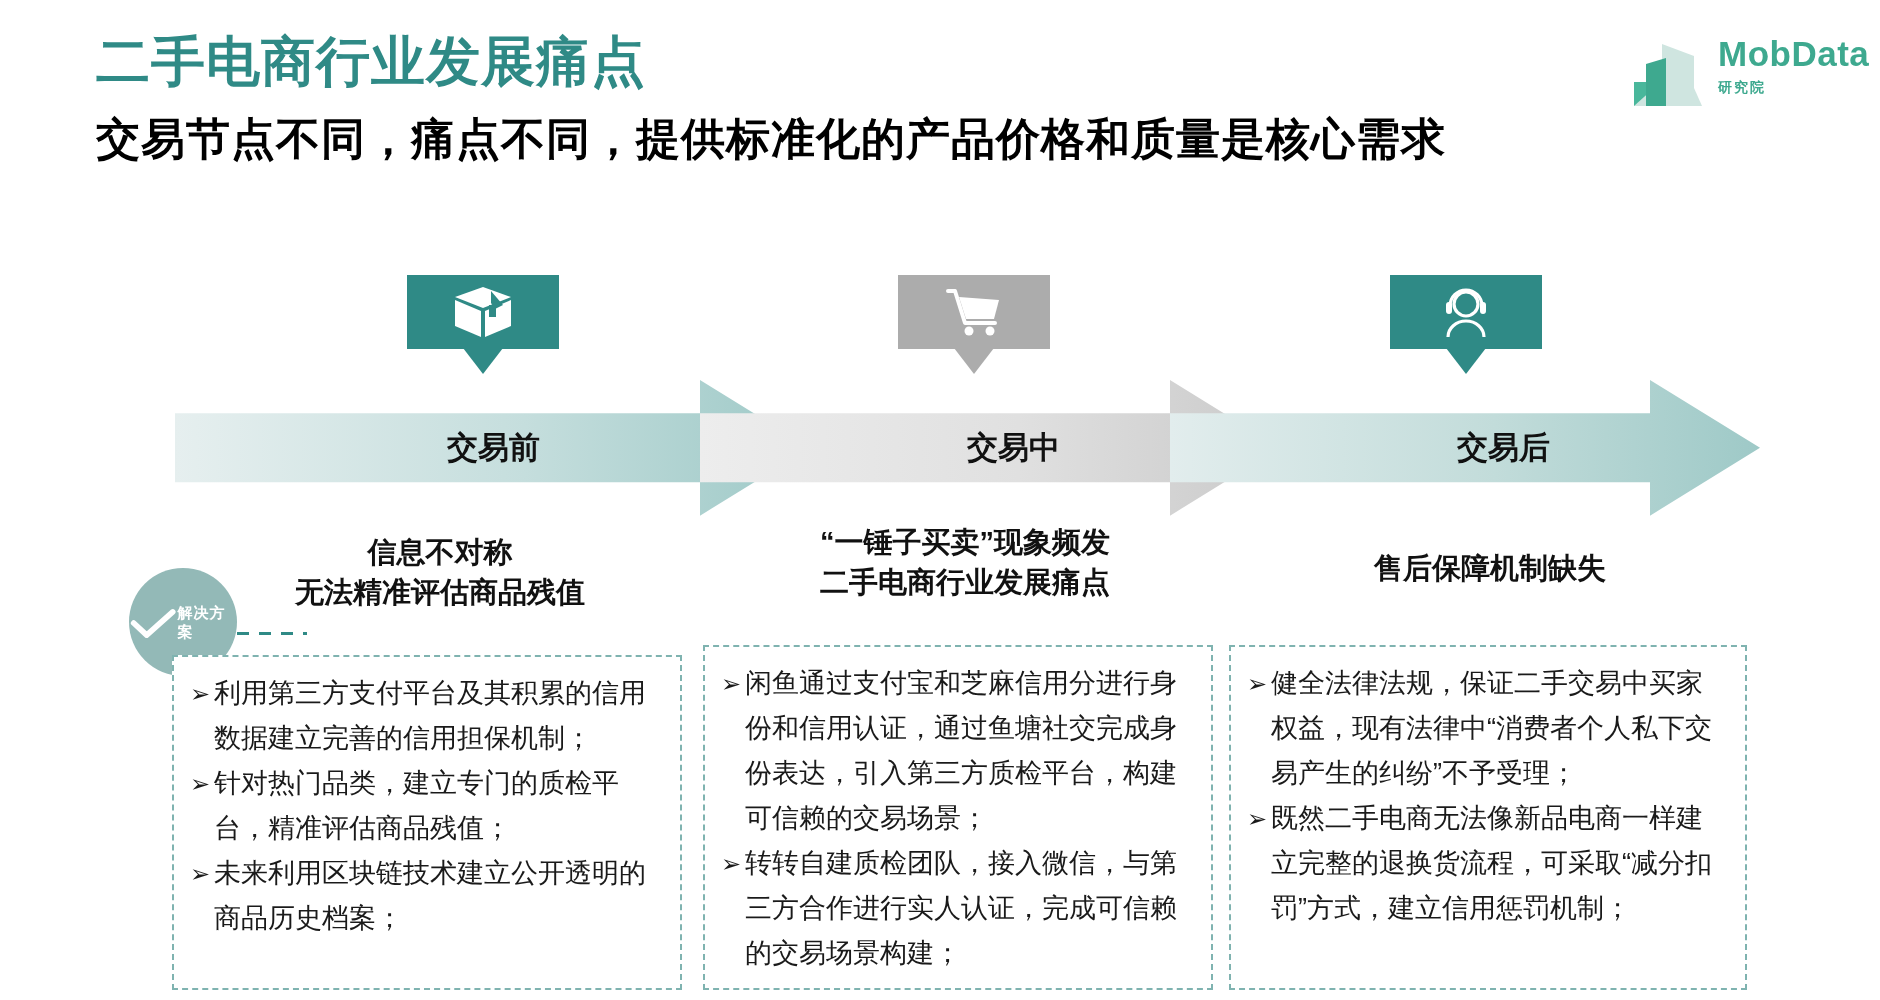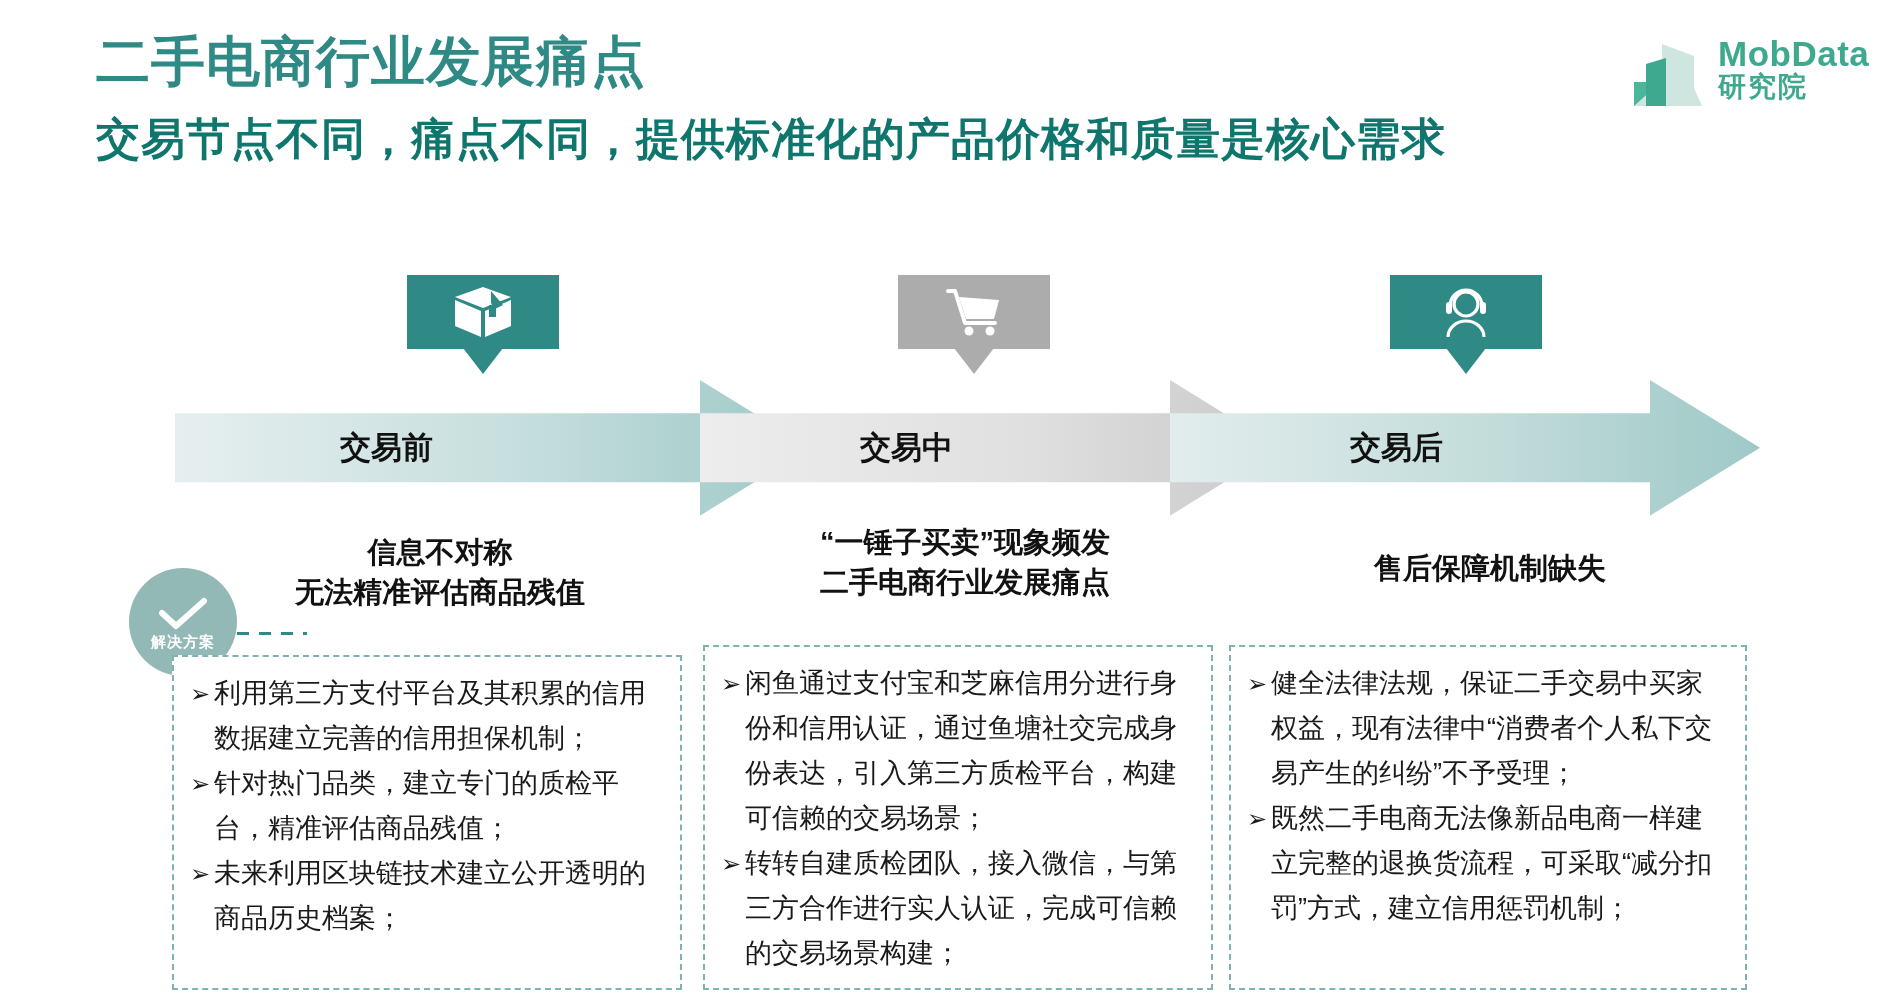--- a/index.html
+++ b/index.html
@@ -13,61 +13,61 @@
   #slide{position:relative;width:1880px;height:1000px;border-radius:24px;}
 
   
   .title{
     position:absolute;left:96px;top:26px;
     font-size:54px;font-weight:bold;color:#2f8a86;
     letter-spacing:1px;white-space:nowrap;
   }
   .subtitle{
     position:absolute;left:96px;top:110px;
-    font-size:44px;font-weight:bold;color:#0f766e;
+    font-size:44px;font-weight:bold;color:#000000;
     letter-spacing:1px;white-space:nowrap;
   }
 
   
   .logo{position:absolute;left:1632px;top:36px;width:230px;height:80px;}
   .logo-mark{position:absolute;left:0;top:6px;width:74px;height:66px;}
   .logo-text{position:absolute;left:86px;top:0px;}
   .logo-name{font-size:35px;font-weight:bold;color:#3ea98f;line-height:36px;letter-spacing:.5px;}
-  .logo-sub{font-size:28px;font-weight:bold;color:#3ea98f;line-height:26px;letter-spacing:2px;margin-top:2px;}
+  .logo-sub{font-size:14px;font-weight:bold;color:#3ea98f;line-height:26px;letter-spacing:2px;margin-top:2px;}
 
   
   .bubble{position:absolute;width:152px;height:80px;}
   .bubble .box{position:absolute;left:0;top:0;width:152px;height:74px;}
   .bubble .tail{
     position:absolute;left:50%;top:73px;margin-left:-20px;
     width:0;height:0;border-left:20px solid transparent;
     border-right:20px solid transparent;border-top:26px solid;
   }
   .bubble svg{position:absolute;left:50%;top:8px;margin-left:-32px;width:64px;height:58px;}
 
   
   .arrowband{position:absolute;left:0;top:0;width:1880px;height:200px;}
 
   
   .stage-label{
     position:absolute;font-size:31px;font-weight:bold;color:#111;
-    text-align:left;white-space:nowrap;
+    text-align:right;white-space:nowrap;
   }
 
   
   .pain{
     position:absolute;text-align:center;
     font-size:29px;font-weight:bold;color:#111;line-height:40px;
   }
 
   
   .badge{
     position:absolute;left:129px;top:568px;width:108px;height:108px;
     border-radius:50%;background:#93b9b7;
-    display:flex;flex-direction:column;align-items:center;justify-content:center;
+    display:flex;align-items:center;justify-content:center;
   }
   .badge svg{width:52px;height:34px;margin-top:4px;}
   .badge-text{font-size:15px;color:#ffffff;font-weight:bold;letter-spacing:1px;margin-top:2px;}
   .badge-stem{position:absolute;left:182px;top:676px;width:3px;height:34px;
     background:repeating-linear-gradient(to bottom,#93b9b7 0 7px,transparent 7px 13px);}
   .badge-dashline{position:absolute;left:237px;top:632px;width:70px;height:3px;
     background:repeating-linear-gradient(to right,#2f8a86 0 12px,transparent 12px 22px);}
 
   
   .sbox{

